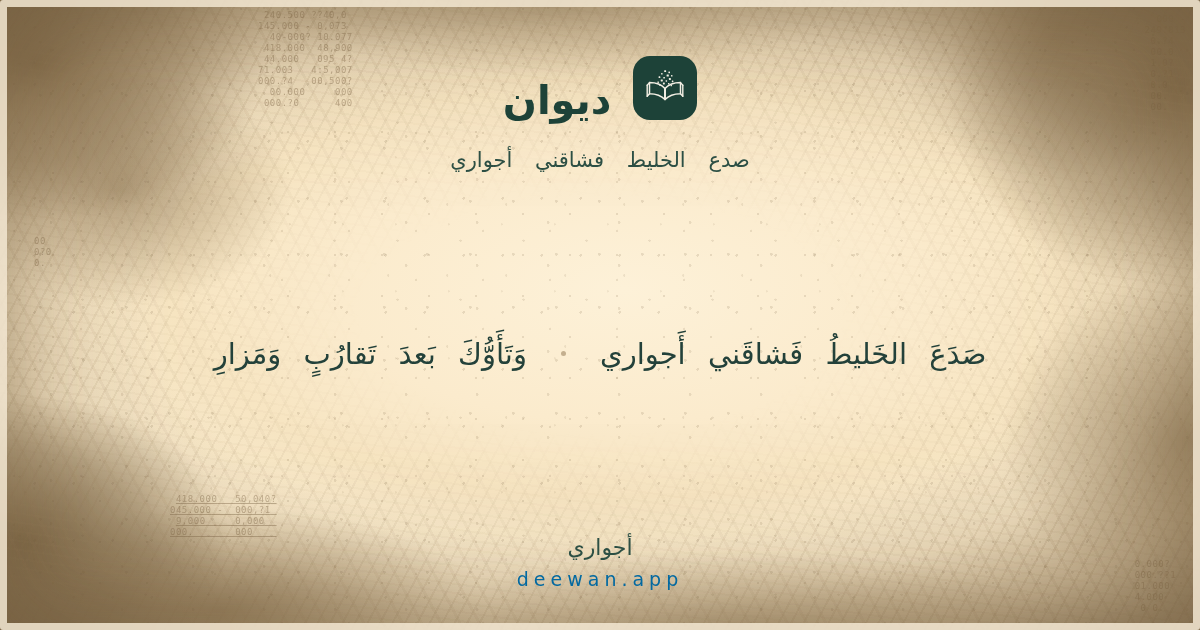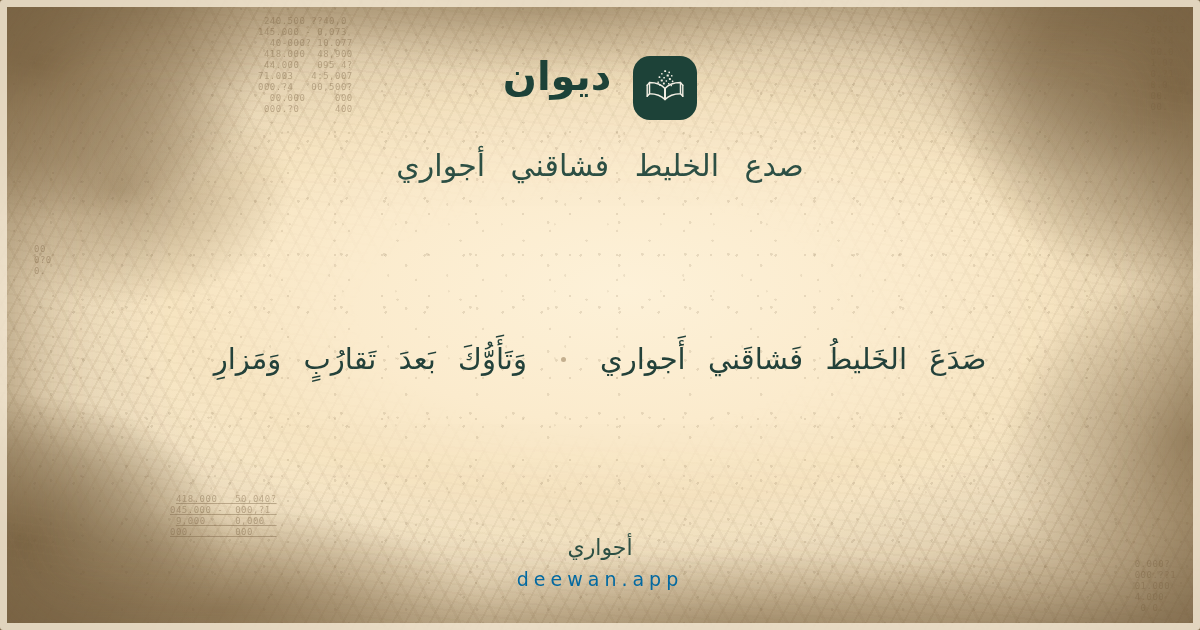--- a/index.html
+++ b/index.html
@@ -96,25 +96,25 @@
   
   #tex-ledger {
     font-family:"DejaVu Sans Mono","Liberation Mono",monospace;
     font-size:9px; line-height:11px;
     color:rgba(120,96,64,0.42);
     letter-spacing:.5px;
     white-space:pre;
     user-select:none;
   }
   #tex-ledger .lg { position:absolute; }
-  #lg-tl { top:16px;   left:258px;  }
+  #lg-tl { top:10px;   left:258px;  }
   #lg-tr { top:14px;  right:14px;  text-align:right; }
   #lg-br { bottom:16px; right:18px; text-align:right; }
   #lg-bl { bottom:92px; left:170px;text-decoration:underline; }
-  #lg-ml { top:236px; left:34px;margin-top:8px; }
+  #lg-ml { top:236px; left:34px; }
 
   
   #tex-vig {
     box-shadow:
       inset 0 0 64px 22px rgba(122,99,66,0.30),
       inset 0 0 160px 52px rgba(136,112,77,0.17);
   }
 
   
   #tex-edge {
@@ -128,21 +128,21 @@
     z-index:10;
     width:100%; height:100%;
     display:flex; flex-direction:column;
     align-items:center;
     padding:56px 70px 34px;
   }
 
   
   #brand {
     display:flex; flex-direction:row;
-    align-items:flex-start; justify-content:center;
+    align-items:flex-end; justify-content:center;
     gap:22px;
   }
   #logo-mark {
     width:64px; height:64px;
     border-radius:17px;
     background:#1d4238;
     display:flex; align-items:center; justify-content:center;
     flex:0 0 auto;
   }
   #logo-mark svg { display:block; }
@@ -150,21 +150,21 @@
     font-size:40px;
     font-weight:600;
     color:#1d4238;
     line-height:1;
     letter-spacing:0;
   }
 
   
   #poem-title {
     margin-top:28px;
-    font-size:30px;
+    font-size:21px;
     color:#2c4f44;
     font-weight:400;
     text-align:center;
     white-space:nowrap;
     word-spacing:16px;
   }
 
   
   #verse-block {
     flex:1 1 auto;

